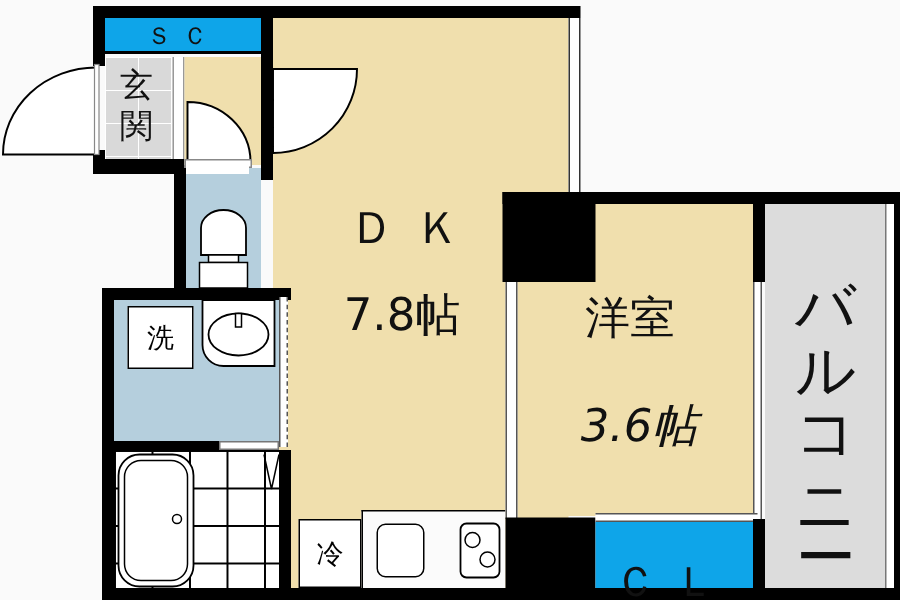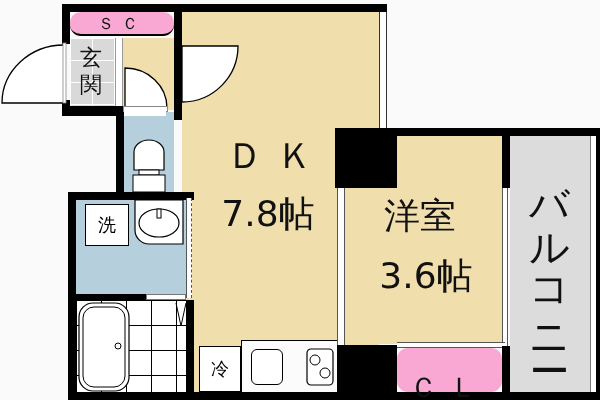--- a/index.html
+++ b/index.html
@@ -1,26 +1,26 @@
 <!DOCTYPE html>
 <html><head>
 <meta charset="utf-8">
 <style>
   html,body{margin:0;padding:0;}
   body{width:600px;height:400px;position:relative;overflow:hidden;background:#fafafa;font-family:"DejaVu Sans",sans-serif;}
   .abs{position:absolute;box-sizing:border-box;}
   .wall{background:#000;}
   .yellow{background:#f0dfad;}
   .blue{background:#b5cfdd;}
-  .purple{background:#f9a8d4;border-radius:11px;}
+  .purple{background:#0ea5e9;}
   .gray{background:#dcdcdc;}
   .tile{background-color:#d9d9d9;background-image:linear-gradient(#fff 1px,transparent 1px),linear-gradient(90deg,#fff 1px,transparent 1px);background-size:22px 22px;}
   .bathtile{background-color:#fff;background-image:linear-gradient(#000 1px,transparent 1px),linear-gradient(90deg,#000 1px,transparent 1px);background-size:25px 25px;}
   .lbl{position:absolute;color:#111;text-align:center;line-height:1;}
-  .big{font-size:36px;}
+  .big{font-size:30px;}
   .mid{font-size:22px;}
   .small{font-size:16px;}
   .boxlbl{background:#fff;border:1.5px solid #000;display:flex;align-items:center;justify-content:center;font-size:18px;}
   .vert{writing-mode:vertical-rl;text-orientation:upright;font-size:40px;letter-spacing:2px;}
   svg{position:absolute;overflow:visible;}
 </style>
 </head>
 <body>
 
 <div class="abs wall" style="left:62px;top:4px;width:325px;height:8px;"></div>
@@ -106,21 +106,21 @@
 </svg>
 
 <div class="abs wall" style="left:335px;top:128px;width:265px;height:8px;"></div>
 <div class="abs wall" style="left:335px;top:128px;width:62px;height:60px;"></div>
 <div class="abs yellow" style="left:345px;top:136px;width:157px;height:208px;"></div>
 <div class="abs wall" style="left:337px;top:136px;width:60px;height:52px;"></div>
 <div class="abs" style="left:337px;top:188px;width:8px;height:158px;background:#fff;border-left:1px solid #555;border-right:1px solid #555;"></div>
 <div class="abs" style="left:502px;top:188px;width:6px;height:160px;background:#fff;border-left:1px solid #555;border-right:1px solid #555;"></div>
 <div class="abs wall" style="left:502px;top:128px;width:8px;height:60px;"></div>
 <div class="lbl big" style="left:360px;top:198px;width:120px;">洋室</div>
-<div class="lbl big" style="left:352px;top:258px;width:148px;">3.6帖</div>
+<div class="lbl big" style="left:352px;top:270px;width:148px;font-style:italic;">3.6帖</div>
 
 <div class="abs wall" style="left:337px;top:345px;width:60px;height:50px;"></div>
 <div class="abs" style="left:397px;top:342px;width:108px;height:6px;background:#fff;border-top:1px solid #555;border-bottom:1px solid #555;"></div>
 <div class="abs purple" style="left:397px;top:348px;width:105px;height:44px;">
   <div class="lbl mid" style="width:100%;top:10px;letter-spacing:12px;font-size:28px;margin-top:16px;">ＣＬ</div>
 </div>
 <div class="abs wall" style="left:502px;top:346px;width:8px;height:50px;"></div>
 
 <div class="abs gray" style="left:510px;top:136px;width:80px;height:256px;">
   <div class="lbl vert" style="left:20px;top:24px;">バルコニー</div>

